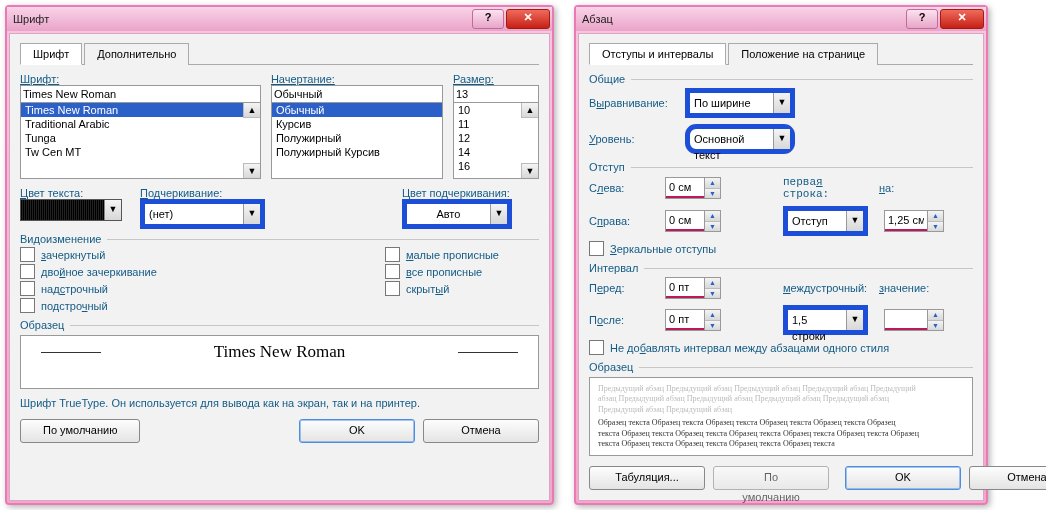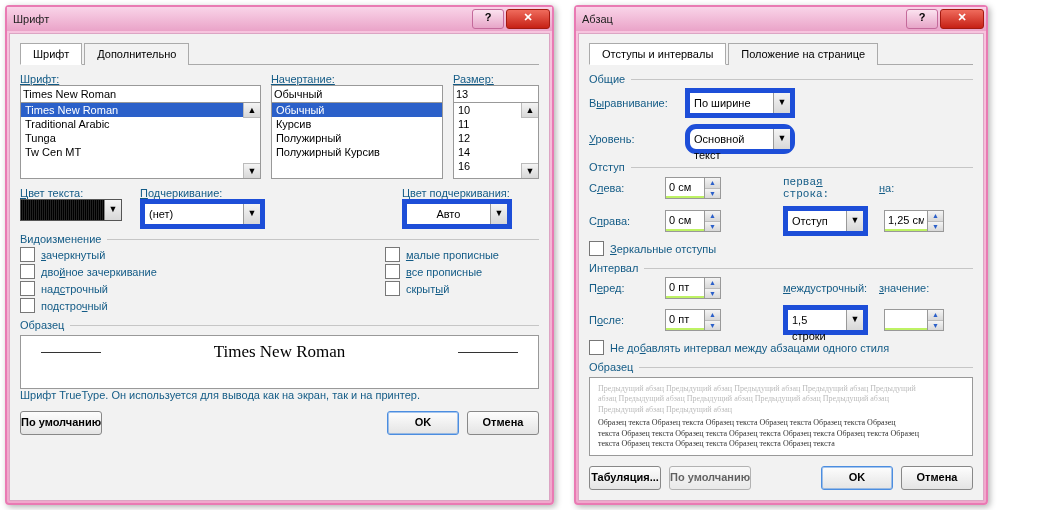--- a/index.html
+++ b/index.html
@@ -87,39 +87,38 @@
   .listbox .item.selected { background: #2b60c9; color: #fff; }
   .listbox .scrollbtn {
     position: absolute; right: 0; width: 16px;
     background: linear-gradient(#f4f4f4,#d8d8d8);
     border-left: 1px solid #bbb;
     text-align: center; font-size: 9px; line-height: 14px;
   }
   .listbox .scrollbtn.up { top: 0; height: 14px; border-bottom: 1px solid #bbb; }
   .listbox .scrollbtn.down { bottom: 0; height: 14px; border-top: 1px solid #bbb; }
   .spinner {
-    display: inline-flex; border: 1px solid #999; background: #bef264;
+    display: inline-flex; border: 1px solid #999; background: #be185d;
     height: 20px;
   }
   .spinner input { border: none; width: 38px; height: 18px; padding: 0 3px; }
   .spinner .arrows { display: flex; flex-direction: column; width: 15px; border-left: 1px solid #999; }
   .spinner .arrows div { flex:1; font-size:7px; text-align:center; line-height:9px; background: linear-gradient(#f4f4f4,#d8d8d8); cursor:pointer; color:#2b5fc9; }
   .spinner .arrows div:first-child { border-bottom:1px solid #bbb; }
   .btn {
     display: inline-block;
     min-width: 70px;
     height: 22px;
     border: 1px solid #888;
     border-radius: 3px;
     background: linear-gradient(#fdfdfd, #e4e4e4);
     text-align: center;
     line-height: 20px;
-    padding: 0 0;
+    padding: 0 22px;
     cursor: pointer;
-    font-weight: bold;
   }
   .btn.default { border-color: #4b8de0; box-shadow: 0 0 0 1px rgba(75,141,224,0.5) inset; }
   .swatch {
     border: 1px solid #555; background: repeating-linear-gradient(90deg,#000,#000 1px,#222 1px,#222 2px);
     height: 20px; display: inline-flex; width: 100px;
   }
   .swatch .dd { width: 16px; background: linear-gradient(#f4f4f4,#d8d8d8); border-left:1px solid #888; margin-left:auto;
     text-align:center; font-size:9px; line-height:18px; }
   .checkbox { display: flex; align-items: center; gap: 6px; margin: 2px 0; color:#135b86; }
   .checkbox .box { width:13px; height:13px; border:1px solid #777; background:#fff; }
@@ -262,21 +261,21 @@
         <span>Образец</span>
         <div class="line"></div>
       </div>
     <div class="previewbox" style="height:32px; position:relative;">
       <div style="position:absolute; left:20px; right:20px; top:6px; display:flex; justify-content:center; align-items:center;">
         <span style="width:60px; border-bottom:1px solid #333;"></span>
         <span style="flex:1; text-align:center; font-size:17px;">Times New Roman</span>
         <span style="width:60px; border-bottom:1px solid #333;"></span>
       </div>
     </div>
-    <div style="color:#135b86; font-size:11px;">Шрифт TrueType. Он используется для вывода как на экран, так и на принтер.</div>
+    <div style="color:#135b86; margin-top:8px; font-size:11px;">Шрифт TrueType. Он используется для вывода как на экран, так и на принтер.</div>
 
     <div class="footer">
       <div class="btn">По умолчанию</div>
       <div class="spacer"></div>
       <div class="btn default">OK</div>
       <div class="btn">Отмена</div>
     </div>
   </div>
 </div>
 

